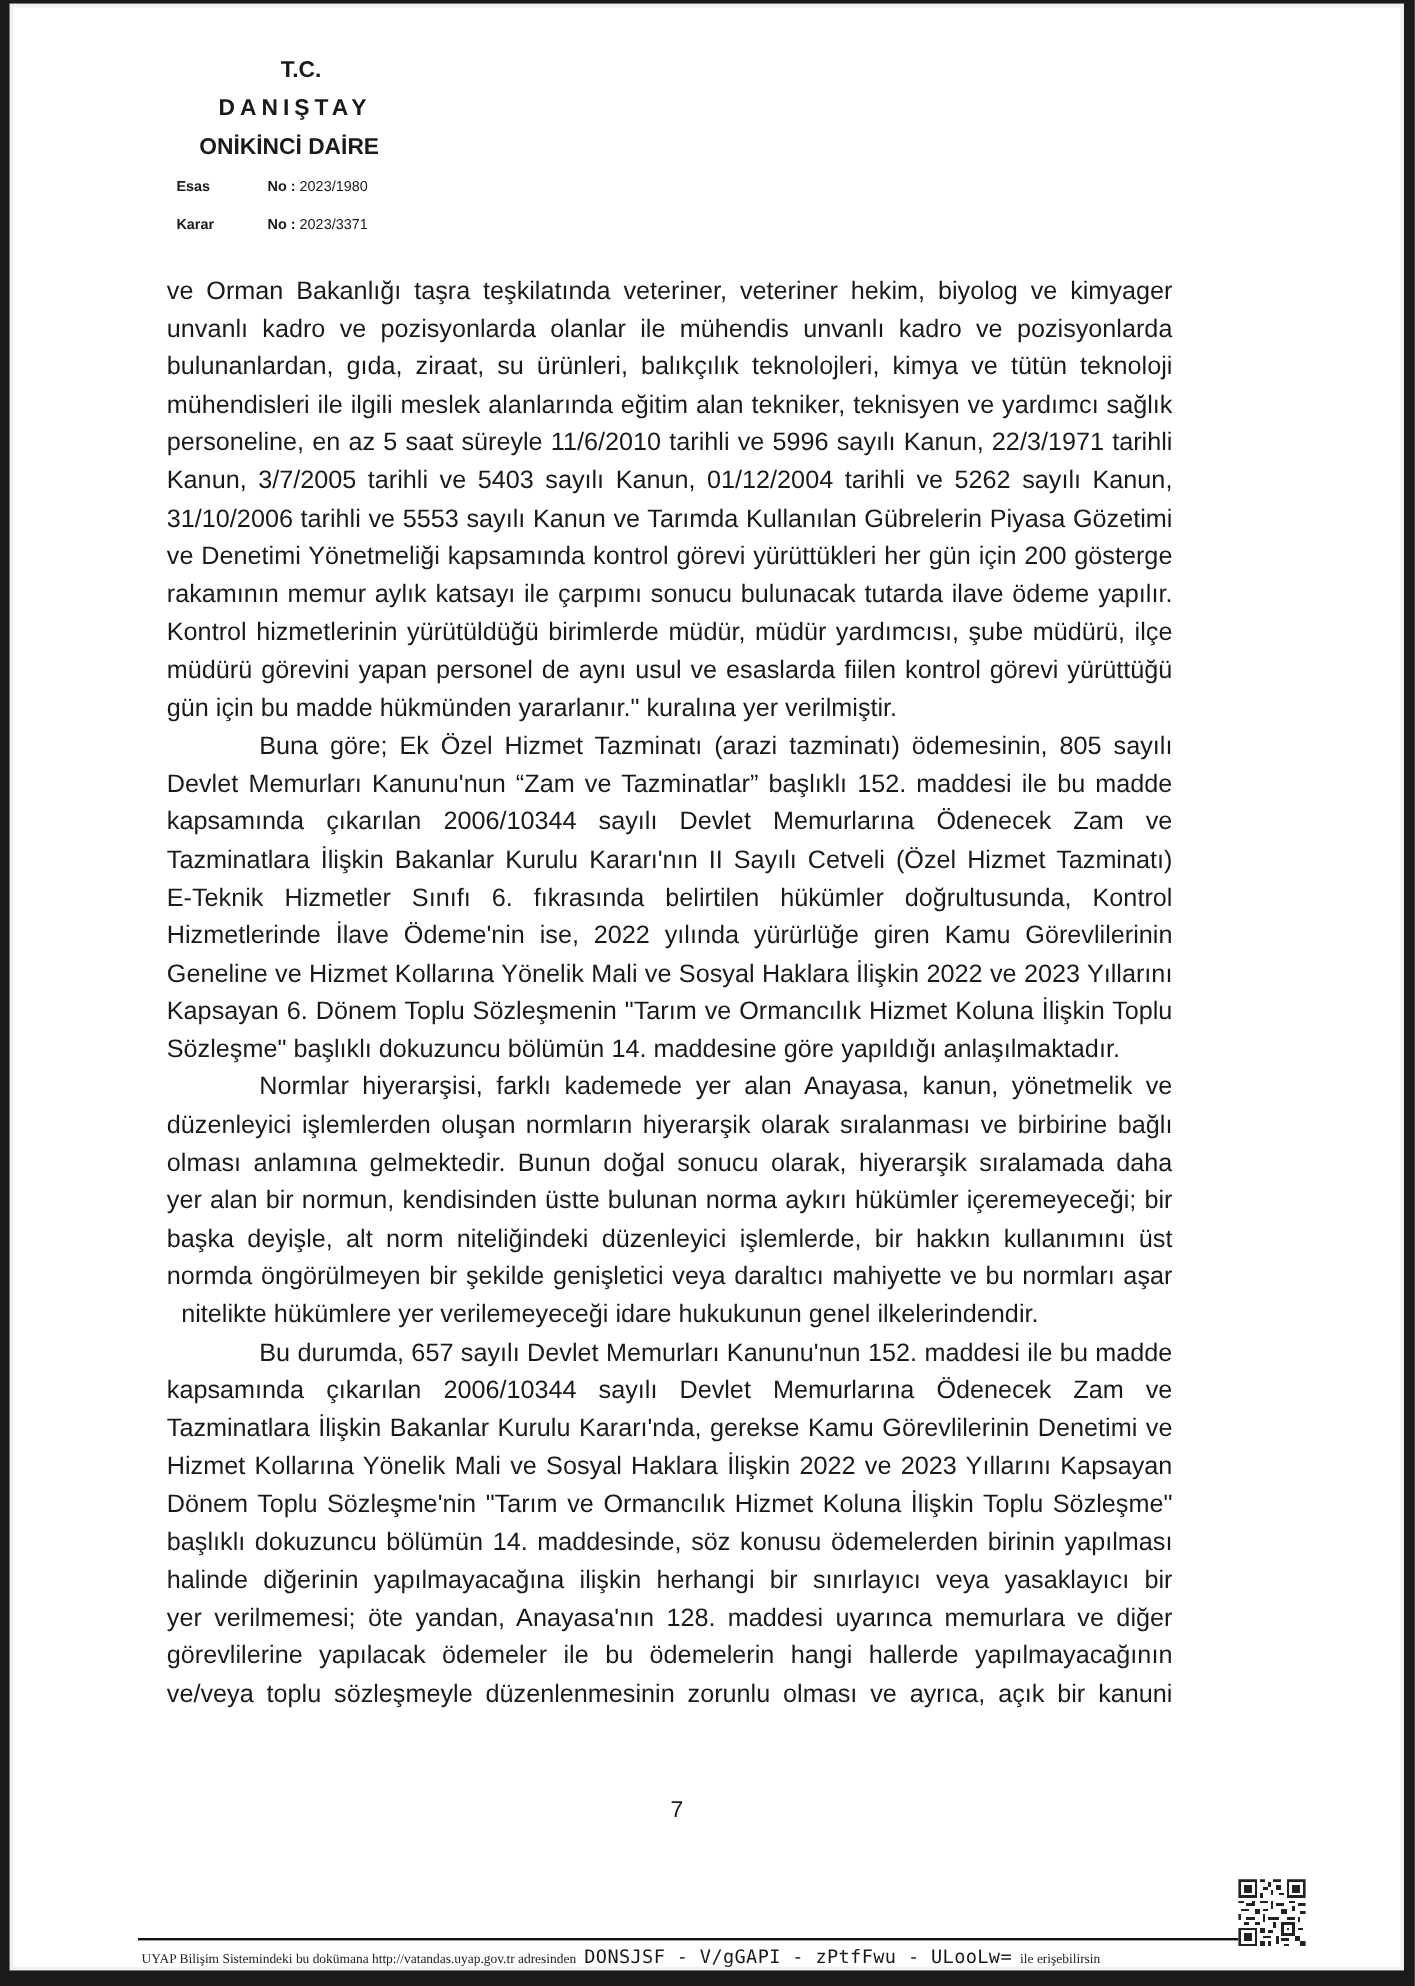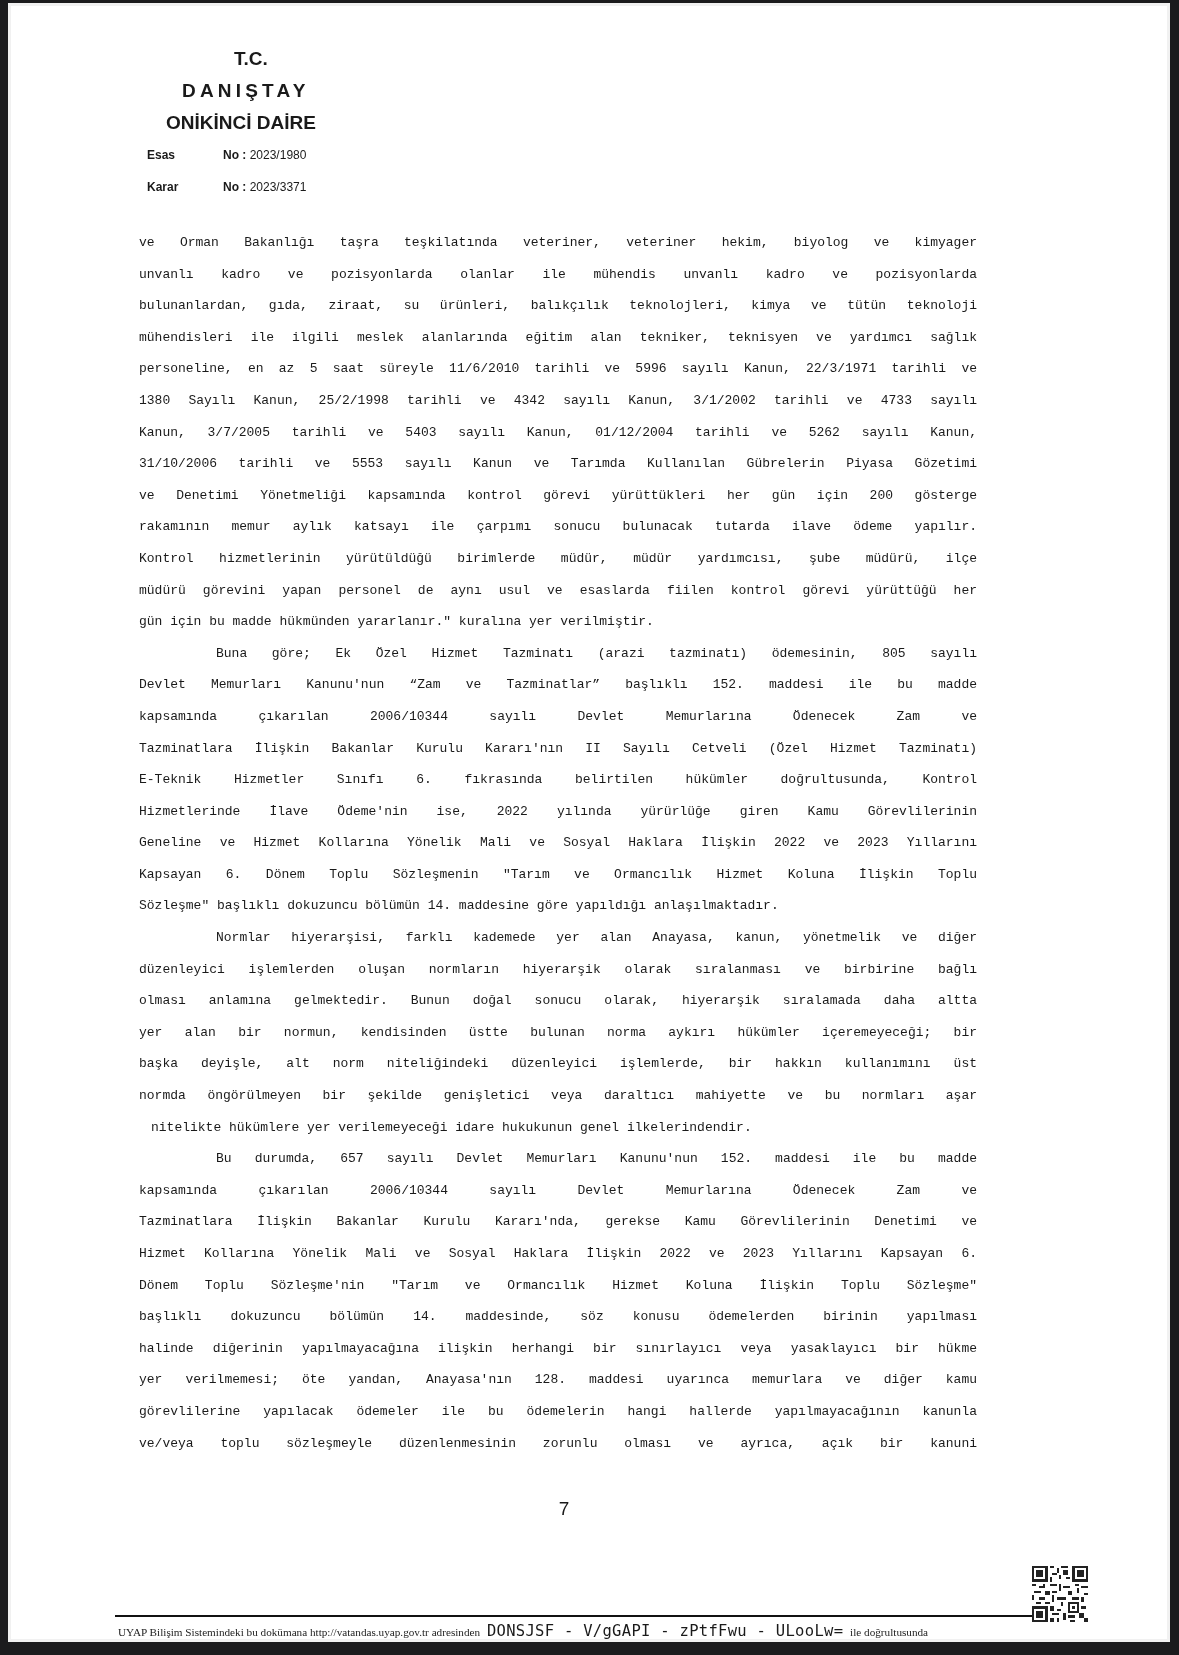--- a/index.html
+++ b/index.html
@@ -51,25 +51,24 @@
     .case-row.karar { top: 173px; }
     .case-label { font-weight: bold; display: inline-block; width: 76px; }
     .case-no { font-weight: bold; }
     .case-val { font-weight: normal; }
 
     .body-text {
       position: absolute;
       left: 131px;
       top: 224px;
       width: 838px;
-      font-size: 13px;
+      font-size: 21px;
       line-height: 31.6px;
       text-align: justify;
       color: #1a1a1a;
-      font-family: Liberation Mono, monospace;
     }
     .body-text .line {
       display: block;
       height: 31.6px;
       white-space: nowrap;
       text-align: justify;
       text-align-last: justify;
     }
     .body-text .line.last {
       text-align-last: left;
@@ -136,21 +135,20 @@
       <span class="case-val">2023/3371</span>
     </div>
   </div>
 
   <div class="body-text">
     <span class="line" style="white-space: normal; overflow: hidden;">ve Orman Bakanlığı taşra teşkilatında veteriner, veteriner hekim, biyolog ve kimyager</span>
     <span class="line" style="white-space: normal; overflow: hidden;">unvanlı kadro ve pozisyonlarda olanlar ile mühendis unvanlı kadro ve pozisyonlarda</span>
     <span class="line" style="white-space: normal; overflow: hidden;">bulunanlardan, gıda, ziraat, su ürünleri, balıkçılık teknolojleri, kimya ve tütün teknoloji</span>
     <span class="line" style="white-space: normal; overflow: hidden;">mühendisleri ile ilgili meslek alanlarında eğitim alan tekniker, teknisyen ve yardımcı sağlık</span>
     <span class="line" style="white-space: normal; overflow: hidden;">personeline, en az 5 saat süreyle 11/6/2010 tarihli ve 5996 sayılı Kanun, 22/3/1971 tarihli ve</span>
-    <span class="line" style="white-space: normal; overflow: hidden;">1380 Sayılı Kanun, 25/2/1998 tarihli ve 4342 sayılı Kanun, 3/1/2002 tarihli ve 4733 sayılı</span>
     <span class="line" style="white-space: normal; overflow: hidden;">Kanun, 3/7/2005 tarihli ve 5403 sayılı Kanun, 01/12/2004 tarihli ve 5262 sayılı Kanun,</span>
     <span class="line" style="white-space: normal; overflow: hidden;">31/10/2006 tarihli ve 5553 sayılı Kanun ve Tarımda Kullanılan Gübrelerin Piyasa Gözetimi</span>
     <span class="line" style="white-space: normal; overflow: hidden;">ve Denetimi Yönetmeliği kapsamında kontrol görevi yürüttükleri her gün için 200 gösterge</span>
     <span class="line" style="white-space: normal; overflow: hidden;">rakamının memur aylık katsayı ile çarpımı sonucu bulunacak tutarda ilave ödeme yapılır.</span>
     <span class="line" style="white-space: normal; overflow: hidden;">Kontrol hizmetlerinin yürütüldüğü birimlerde müdür, müdür yardımcısı, şube müdürü, ilçe</span>
     <span class="line" style="white-space: normal; overflow: hidden;">müdürü görevini yapan personel de aynı usul ve esaslarda fiilen kontrol görevi yürüttüğü her</span>
     <span class="line last" style="white-space: normal; overflow: hidden;">gün için bu madde hükmünden yararlanır." kuralına yer verilmiştir.</span>
     <span class="line indent" style="white-space: normal; overflow: hidden;">Buna göre; Ek Özel Hizmet Tazminatı (arazi tazminatı) ödemesinin, 805 sayılı</span>
     <span class="line" style="white-space: normal; overflow: hidden;">Devlet Memurları Kanunu'nun “Zam ve Tazminatlar” başlıklı 152. maddesi ile bu madde</span>
     <span class="line" style="white-space: normal; overflow: hidden;">kapsamında çıkarılan 2006/10344 sayılı Devlet Memurlarına Ödenecek Zam ve</span>
@@ -178,21 +176,21 @@
     <span class="line" style="white-space: normal; overflow: hidden;">görevlilerine yapılacak ödemeler ile bu ödemelerin hangi hallerde yapılmayacağının kanunla</span>
     <span class="line" style="white-space: normal; overflow: hidden;">ve/veya toplu sözleşmeyle düzenlenmesinin zorunlu olması ve ayrıca, açık bir kanuni</span>
   </div>
 
   <div class="page-number">7</div>
 
   <div class="footer-rule"></div>
   <div class="footer-text">
     <span>UYAP Bilişim Sistemindeki bu dokümana http://vatandas.uyap.gov.tr adresinden</span>
     <span class="code">DONSJSF - V/gGAPI - zPtfFwu - ULooLw=</span>
-    <span>ile doğrultusunda</span>
+    <span>ile erişebilirsin</span>
   </div>
 
   <svg class="qr" viewBox="0 0 25 25" shape-rendering="crispEdges">
     <rect x="0" y="0" width="25" height="25" fill="#fff"></rect>
     <g fill="#222">
 
       <rect x="0" y="0" width="7" height="7"></rect>
         <rect x="1" y="1" width="5" height="5" fill="#fff"></rect>
         <rect x="2" y="2" width="3" height="3"></rect>
       <rect x="18" y="0" width="7" height="7"></rect>

